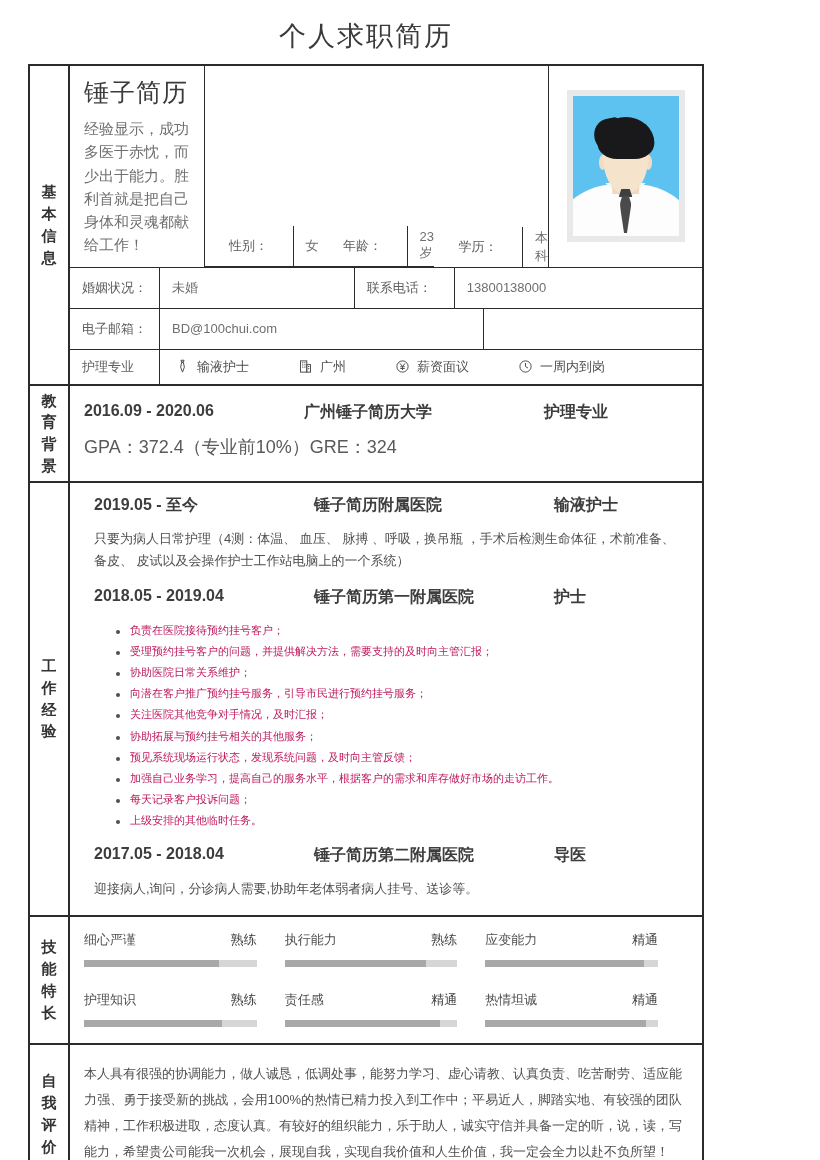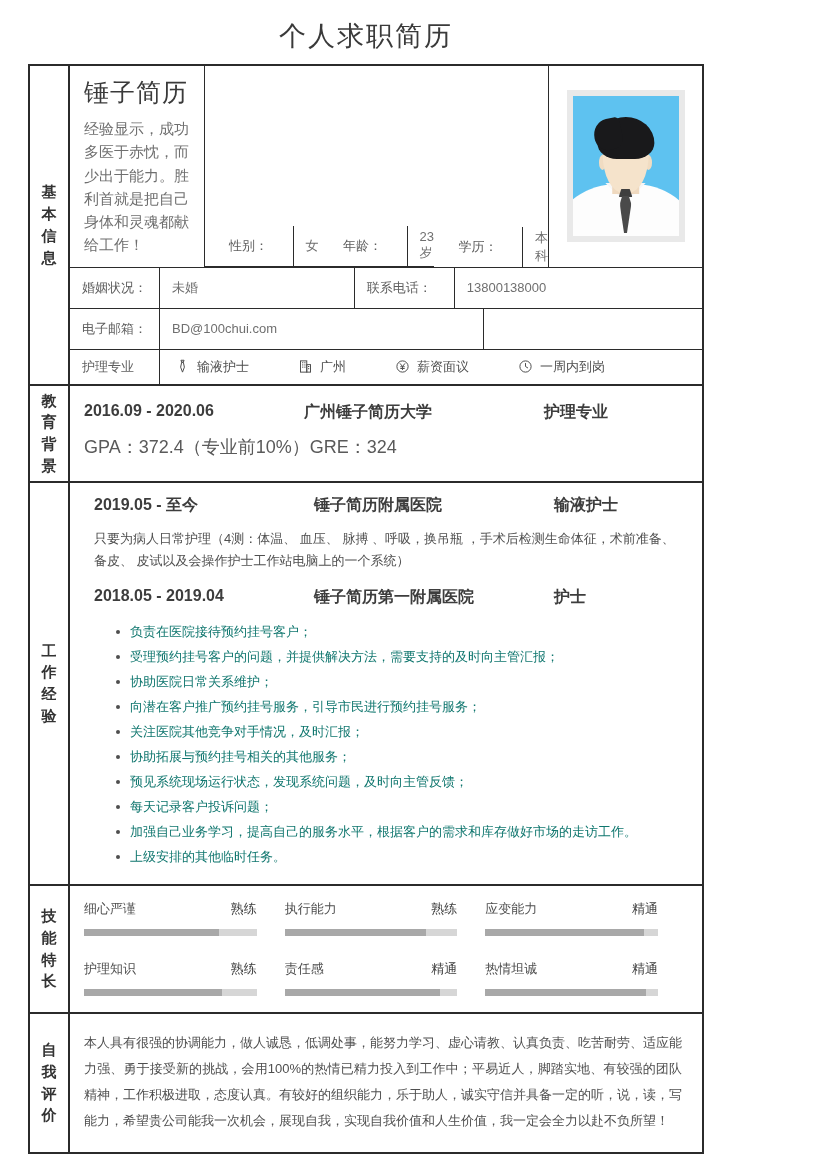--- a/index.html
+++ b/index.html
@@ -237,22 +237,22 @@
     font-size: 13px;
     color: #4f4f4f;
     line-height: 1.75;
   }
   ul.duties {
     margin: 2px 0 0 0;
     padding-left: 22px;
     list-style: none;
   }
   ul.duties li {
-    font-size: 13px;
-    color: #0f766e;
+    font-size: 11px;
+    color: #be185d;
     line-height: 1.92;
     position: relative;
     padding-left: 14px;
   }
   ul.duties li::before {
     content: "";
     position: absolute;
     left: 0;
     top: 10px;
     width: 4px;
@@ -566,26 +566,34 @@
               <div class="c3">护士</div>
             </div>
             <ul class="duties">
               <li>负责在医院接待预约挂号客户；</li>
               <li>受理预约挂号客户的问题，并提供解决方法，需要支持的及时向主管汇报；</li>
               <li>协助医院日常关系维护；</li>
               <li>向潜在客户推广预约挂号服务，引导市民进行预约挂号服务；</li>
               <li>关注医院其他竞争对手情况，及时汇报；</li>
               <li>协助拓展与预约挂号相关的其他服务；</li>
               <li>预见系统现场运行状态，发现系统问题，及时向主管反馈；</li>
+              <li>加强自己业务学习，提高自己的服务水平，根据客户的需求和库存做好市场的走访工作。</li>
               <li>每天记录客户投诉问题；</li>
-              <li>加强自己业务学习，提高自己的服务水平，根据客户的需求和库存做好市场的走访工作。</li>
               <li>上级安排的其他临时任务。</li>
             </ul>
           </div>
 
+          <div class="work-entry">
+            <div class="entry-head">
+              <div class="c1">2017.05 - 2018.04</div>
+              <div class="c2">锤子简历第二附属医院</div>
+              <div class="c3">导医</div>
+            </div>
+            <div class="work-desc">迎接病人,询问，分诊病人需要,协助年老体弱者病人挂号、送诊等。</div>
+          </div>
 
         </div>
       </div>
     </div>
 
     <div class="block">
       <div class="side-label">
         <span>
             <span>技</span>
             <span>能</span>

